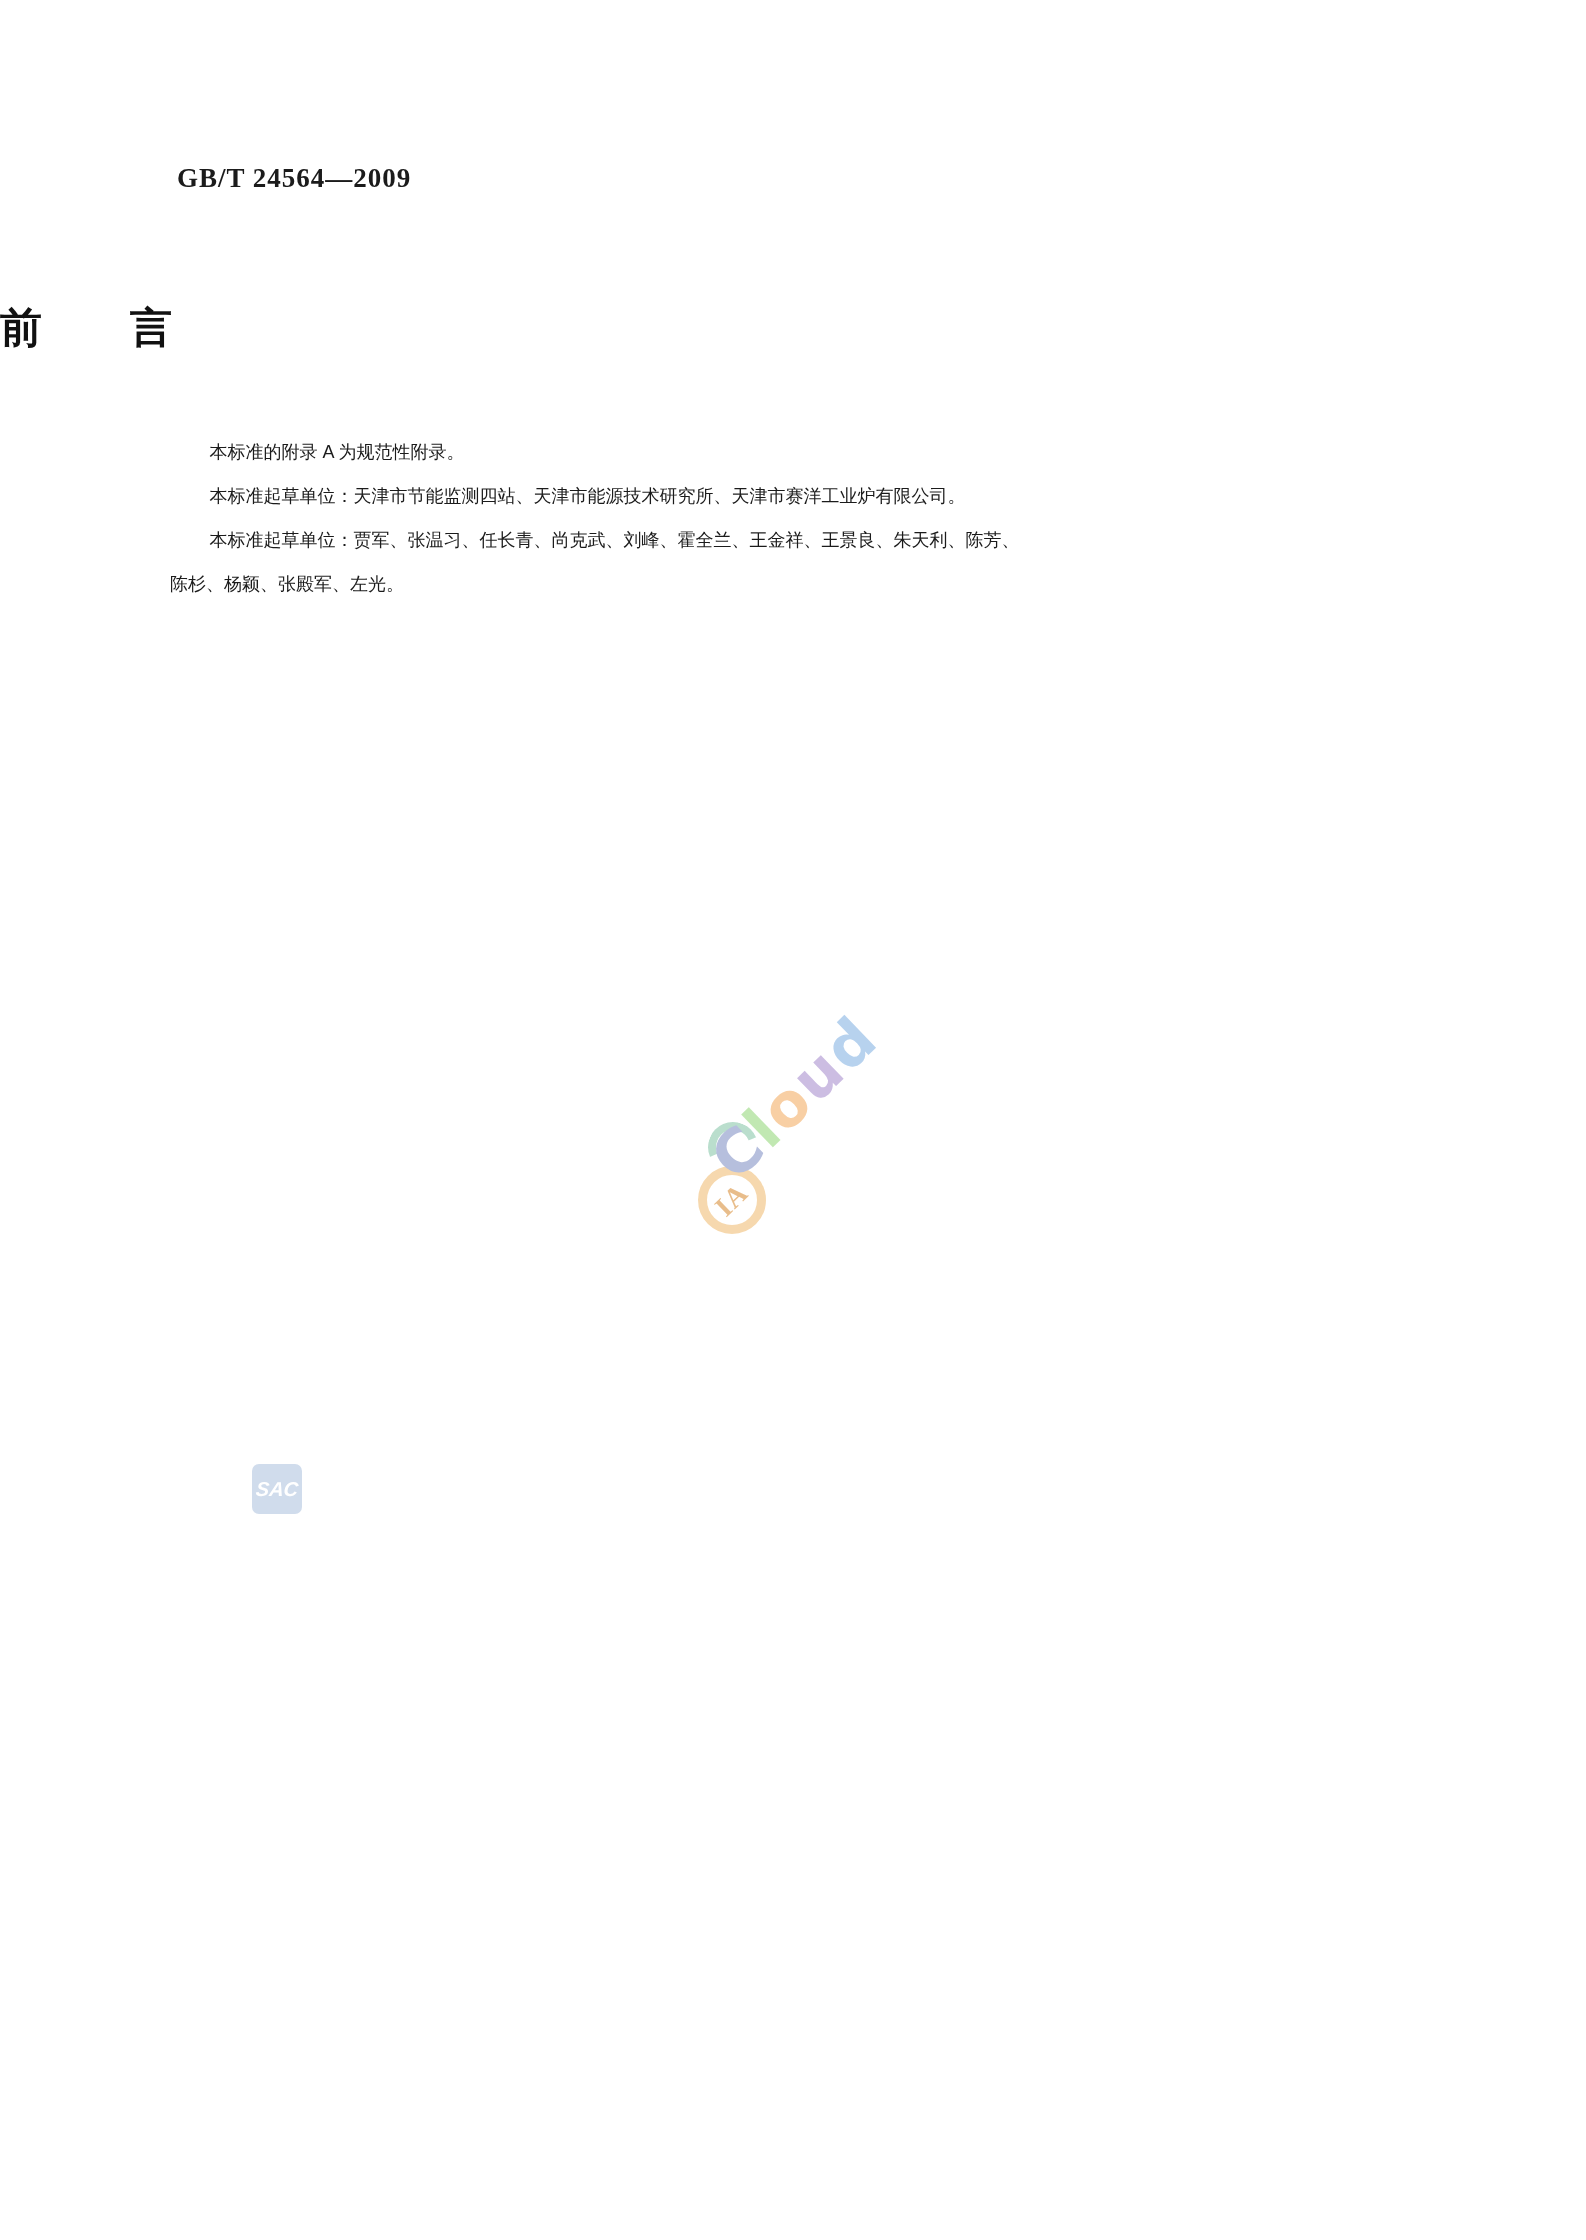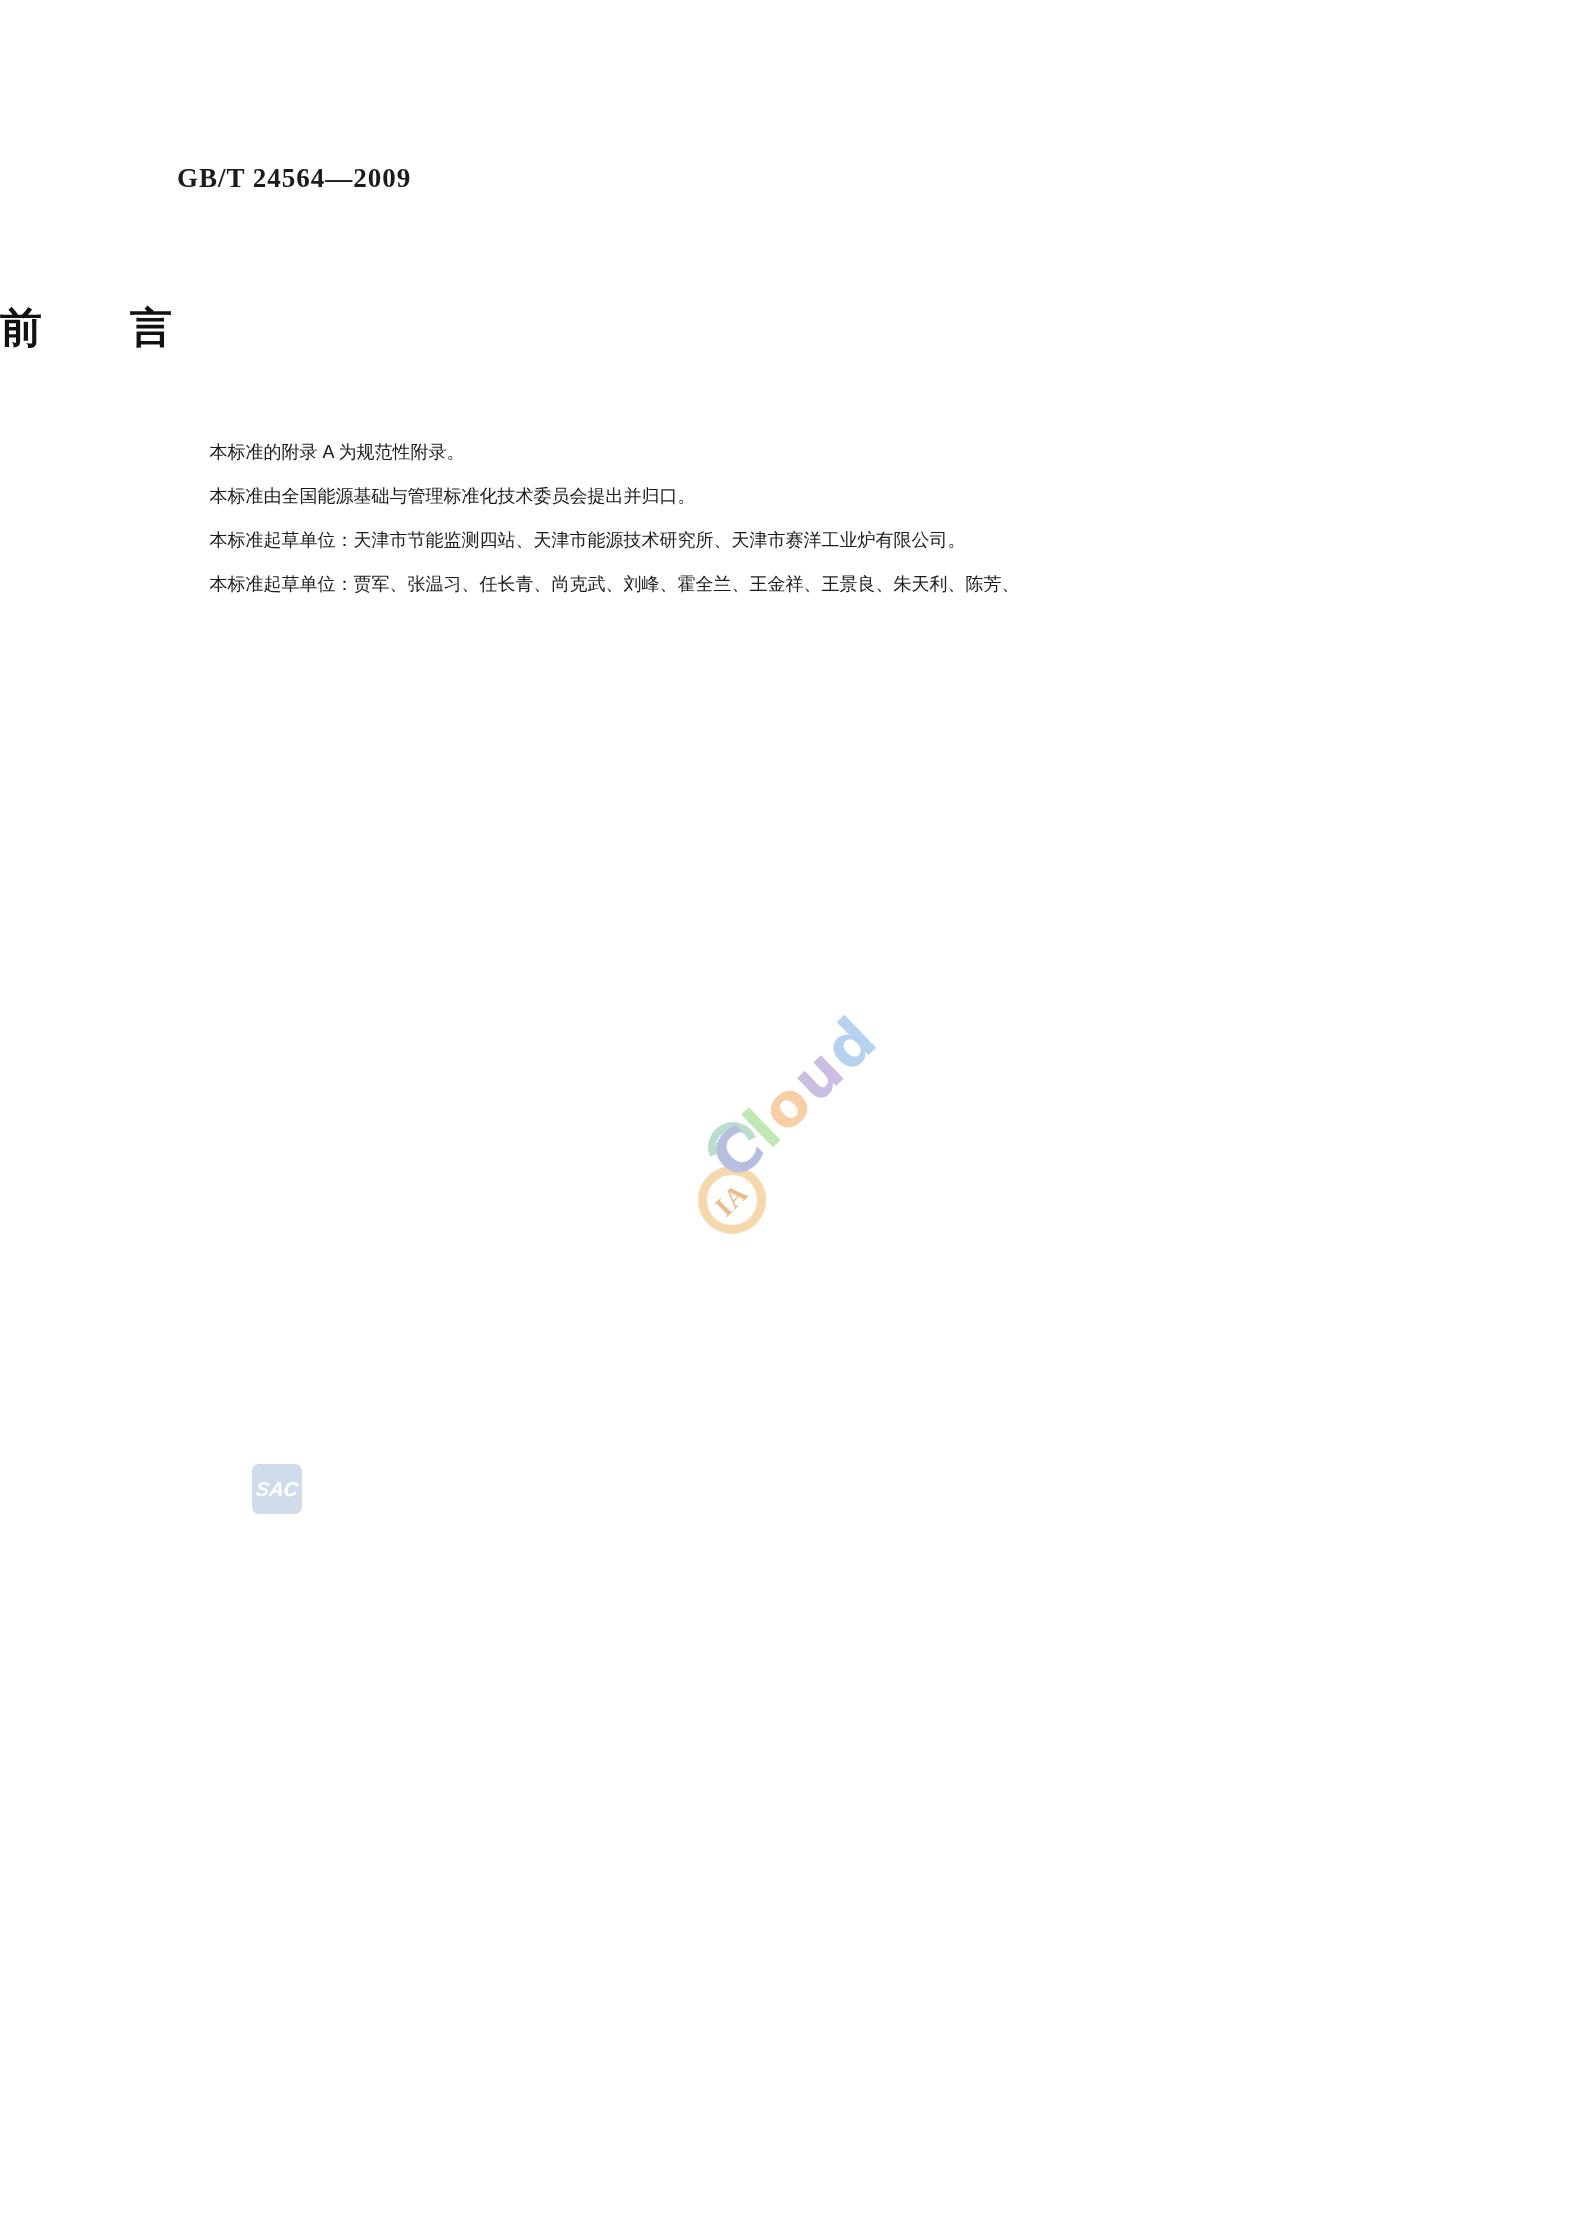--- a/index.html
+++ b/index.html
@@ -84,23 +84,23 @@
 
   <div class="header-code">GB/T 24564—2009</div>
 
   <div class="doc-title">
     <span class="t-left">前</span><span>言</span>
   </div>
 
   <div class="body-text">
 
   <div class="line indent">本标准的附录 A 为规范性附录。</div>
-      <div class="line indent">本标准由全国能源基础与管理标准化技术委员会提出并归口。</div>
       <div class="line indent">本标准起草单位：天津市节能监测四站、天津市能源技术研究所、天津市赛洋工业炉有限公司。</div>
       <div class="line indent">本标准起草单位：贾军、张温习、任长青、尚克武、刘峰、霍全兰、王金祥、王景良、朱天利、陈芳、</div>
+      <div class="line">陈杉、杨颖、张殿军、左光。</div>
     </div>
 
   <div class="watermark">
     <div class="wm-arc" style="border-color: rgb(174, 217, 197);"></div>
     <div class="wm-badge" style="border-color: rgb(245, 210, 160);">
       <span style="color: rgb(229, 178, 119);">IA</span>
     </div>
     <div class="wm-word">
       
     <span style="color: rgb(170, 180, 216);">C</span><span style="color: rgb(183, 228, 165);">l</span><span style="color: rgb(247, 199, 149);">o</span><span style="color: rgb(196, 178, 222);">u</span><span style="color: rgb(171, 203, 236);">d</span></div>

